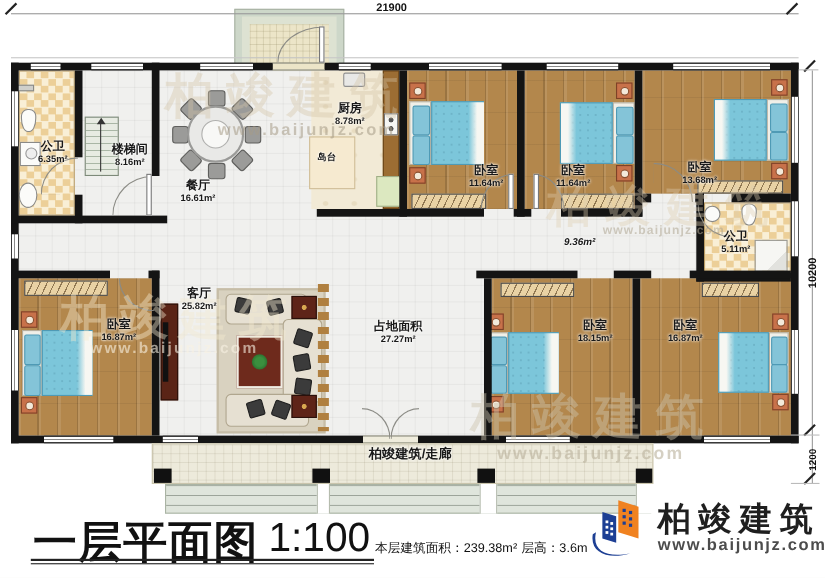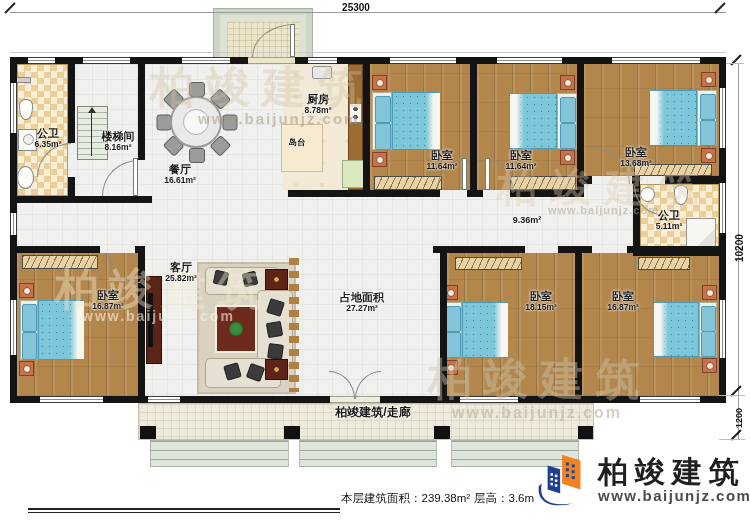--- a/index.html
+++ b/index.html
@@ -24,21 +24,21 @@
   .ns{position:absolute;width:15px;height:15px;background:#c8714a;border:1px solid #7e4227;box-sizing:border-box;}
   .ns::after{content:"";position:absolute;left:3px;top:3px;width:6px;height:6px;border-radius:50%;background:#f3e9da;border:1px solid #8a5030;}
   .bhead{position:absolute;background:#f0efe8;border:1px solid #b5ad9c;box-sizing:border-box;}
   .pil{position:absolute;background:#84c4d8;border:1px solid #4f9ab5;border-radius:2px;}
   .bmat{position:absolute;background-color:#7cc6da;background-image:radial-gradient(#437f95 11%,transparent 13%);background-size:7px 7px;border:1px solid #4f9ab5;box-sizing:border-box;}
   .foldL{position:absolute;background:linear-gradient(to right,#f7f7f2 45%,rgba(247,247,242,0));}
   .foldR{position:absolute;background:linear-gradient(to left,#f7f7f2 45%,rgba(247,247,242,0));}
   .stairs{position:absolute;background:repeating-linear-gradient(to bottom,#e7ebe2 0 5px,#a9b6a5 5px 6px);border:1px solid #7d8a79;box-sizing:border-box;}
   .lbl{position:absolute;transform:translateX(-50%);text-align:center;font-weight:bold;color:#191919;font-size:11px;line-height:1.15;white-space:nowrap;text-shadow:0 0 2px rgba(255,255,255,0.95),0 0 3px rgba(255,255,255,0.85);}
   .lbl .area{font-size:8.5px;}
-  .lbl-area-only{font-size:9px;}
+  .lbl-area-only{font-size:9px;font-style:italic;}
   .toilet{position:absolute;background:#fcfcfa;border:1px solid #8a8a88;border-radius:45% 45% 45% 45%/30% 30% 60% 60%;box-sizing:border-box;}
   .washer{position:absolute;background:#fbfbf9;border:1px solid #8a8a88;box-sizing:border-box;}
   .washer::after{content:"";position:absolute;left:4px;top:4px;width:9px;height:9px;border-radius:50%;border:1px solid #999;background:#eee;}
   .sinkb{position:absolute;background:#fbfbf9;border:1px solid #8a8a88;border-radius:50%;box-sizing:border-box;}
   .shower{position:absolute;background:linear-gradient(135deg,#f6f6f3 68%,#e2e2de 68%);border:1px solid #979793;box-sizing:border-box;}
   .cush{position:absolute;background:#3b3b3b;border:1px solid #1f1f1f;border-radius:2px;}
   .sofa{position:absolute;background:#e6e0d2;border:1px solid #b0a68e;border-radius:5px;box-sizing:border-box;}
   .wm{position:absolute;font-weight:bold;white-space:nowrap;pointer-events:none;}
   .tick{position:absolute;width:14px;height:2px;background:#222;transform:rotate(-45deg);}
   .dline{position:absolute;background:#999;}
@@ -316,32 +316,34 @@
     <div>卧室</div>
     <div class="area">16.87m²</div>
   </div>
   <div class="lbl" style="left:373px;top:406px;font-size:12px;">
     <div>柏竣建筑/走廊</div>
   </div>
 
   <div class="dline" style="left:10px;top:12px;width:716px;height:1px;"></div>
   <div class="tick" style="left:3px;top:7px;"></div>
   <div class="tick" style="left:713px;top:7px;"></div>
-  <div class="dimtxt" style="left:326px;top:2px;width:60px;text-align:center;">25300</div>
+  <div class="dimtxt" style="left:326px;top:2px;width:60px;text-align:center;">21900</div>
   <div class="dline" style="left:738px;top:64px;width:1px;height:332px;"></div>
   <div class="tick" style="left:729px;top:59px;"></div>
   <div class="tick" style="left:729px;top:390px;"></div>
   <div class="dimtxt" style="left:734px;top:262px;transform:rotate(-90deg);transform-origin:left top;">10200</div>
   <div class="dline" style="left:738px;top:396px;width:1px;height:44px;"></div>
   <div class="tick" style="left:729px;top:434px;"></div>
   <div class="dimtxt" style="left:734px;top:428px;transform:rotate(-90deg);transform-origin:left top;font-size:9px;">1200</div>
   <div class="dline" style="left:719px;top:395px;width:26px;height:1px;background:#bbb;"></div>
   <div class="dline" style="left:719px;top:439px;width:26px;height:1px;background:#bbb;"></div>
   <div class="dline" style="left:726px;top:63px;width:18px;height:1px;background:#bbb;"></div>
 
+  <div class="abs" style="left:30px;top:465px;font-size:40px;font-weight:600;color:#111;letter-spacing:1px;">一层平面图</div>
+  <div class="abs" style="left:244px;top:468px;font-size:37px;font-weight:500;color:#111;">1:100</div>
   <div class="dline" style="left:28px;top:508px;width:312px;height:2px;background:#222;"></div>
   <div class="dline" style="left:28px;top:512px;width:312px;height:1px;background:#222;"></div>
 
   <div class="stat" style="left:341px;top:491px;">
     <span>本层建筑面积：</span><span>239.38m²</span>
   </div>
   <div class="stat" style="left:474px;top:491px;">
     <span>层高：</span><span>3.6m</span>
   </div>
 

